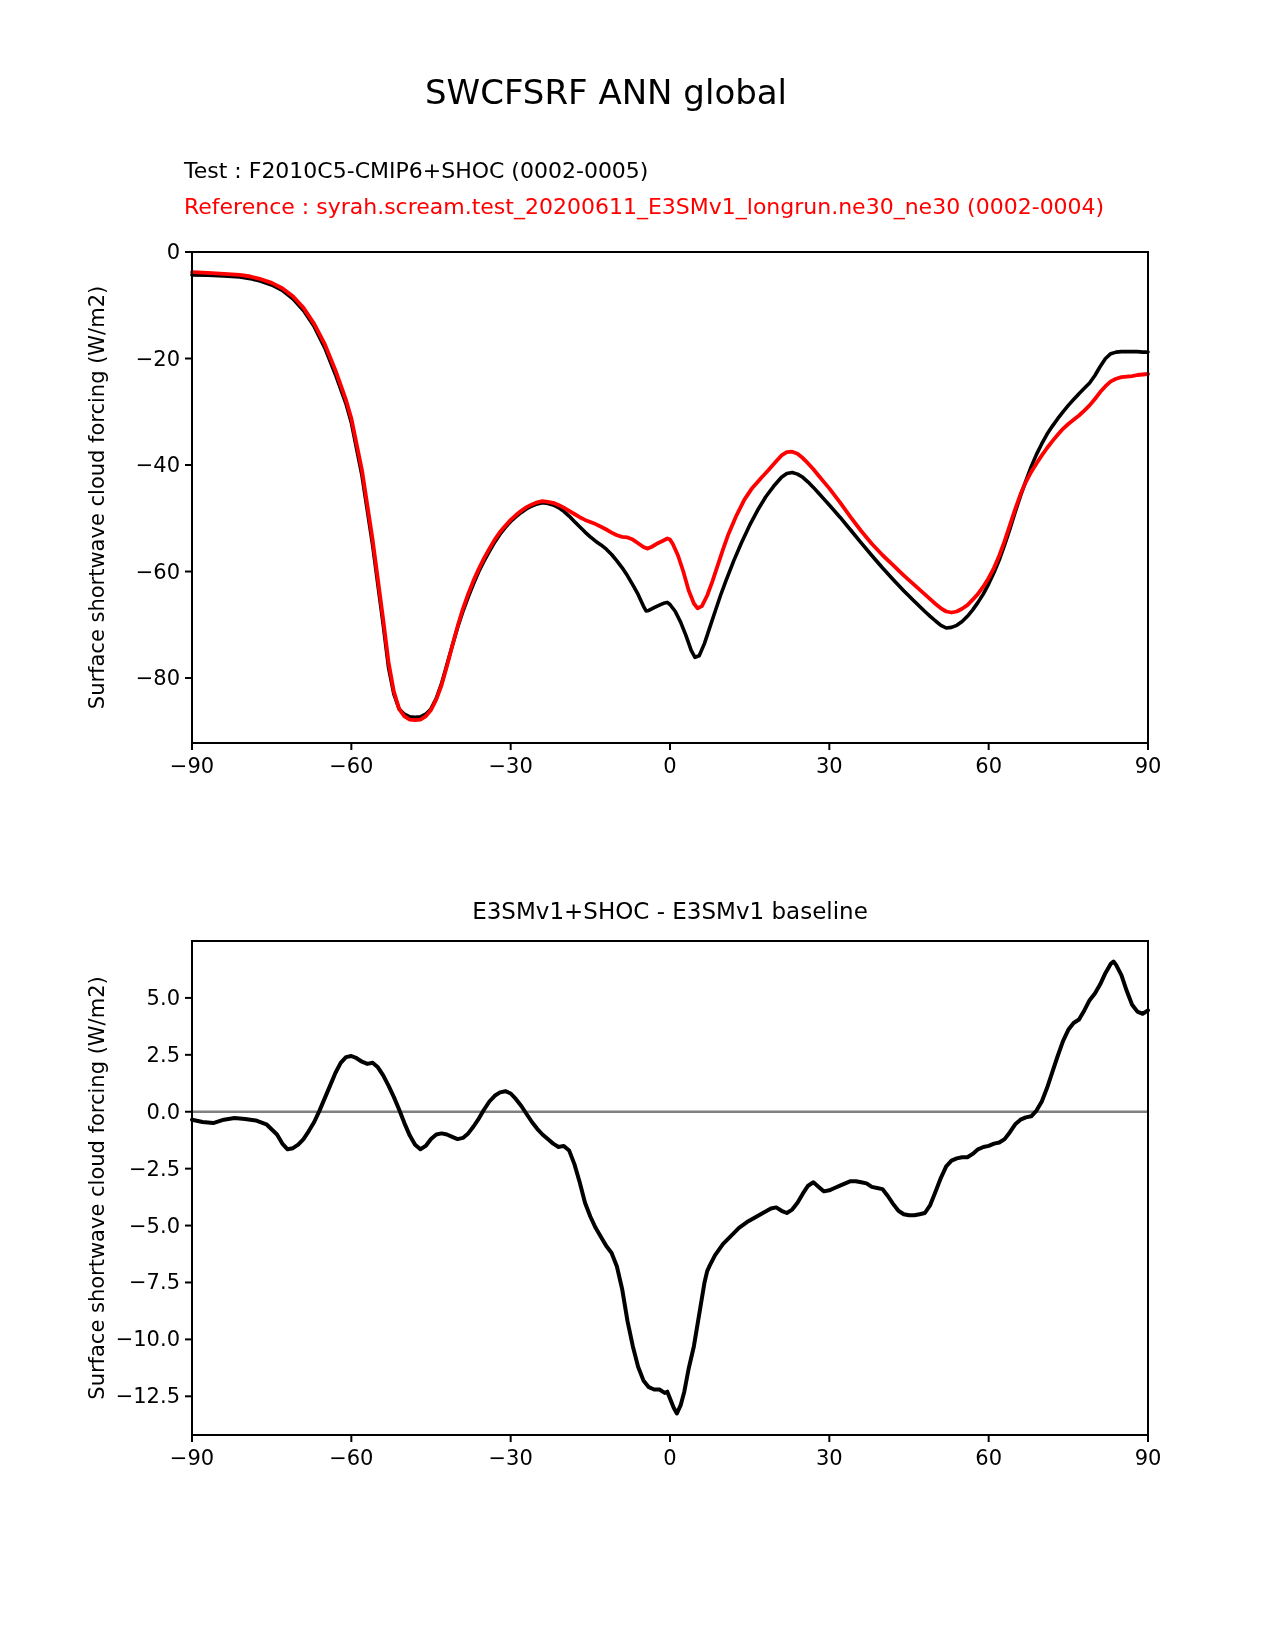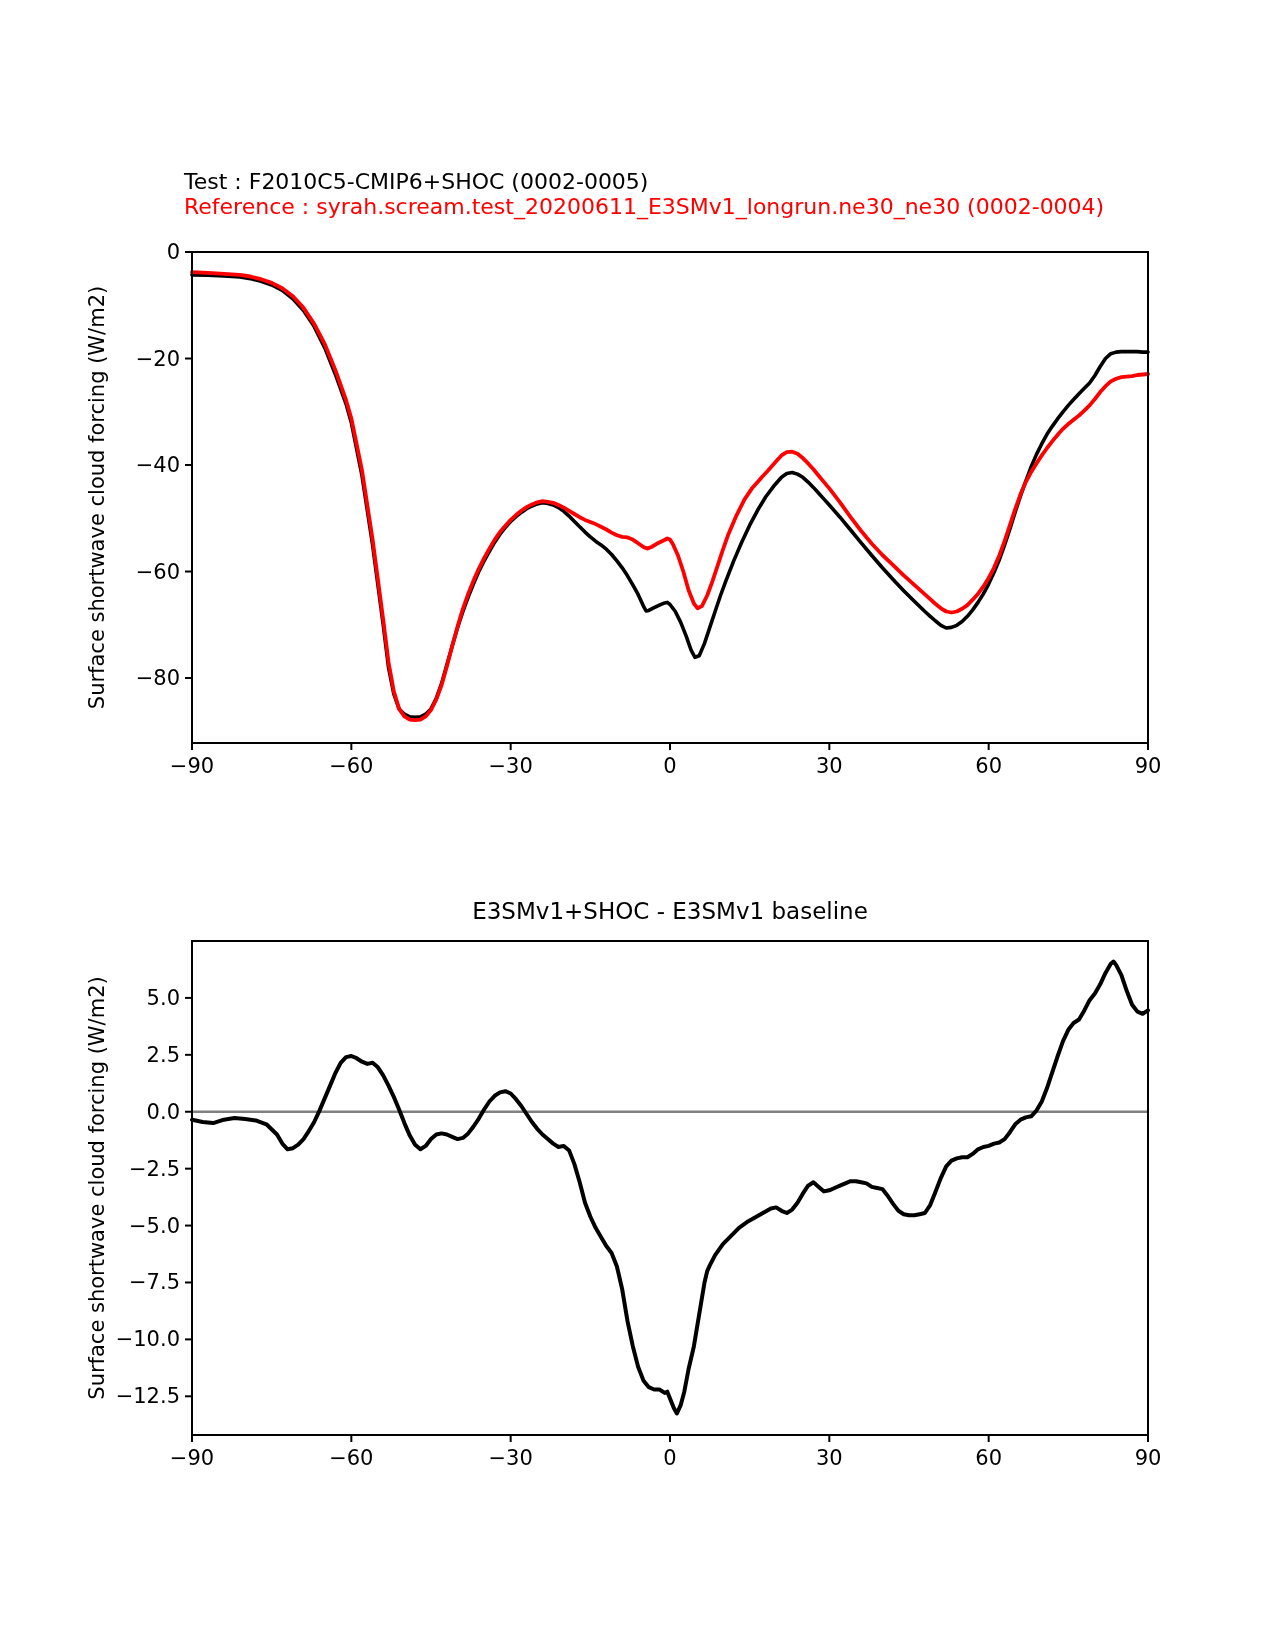--- a/index.html
+++ b/index.html
@@ -1,29 +1,30 @@
 <!DOCTYPE html>
 <html><head>
 <meta charset="utf-8">
 <style>
   html,body{margin:0;padding:0;background:#ffffff;}
   .page{position:relative;width:1275px;height:1650px;background:#ffffff;
         font-family:"DejaVu Sans",sans-serif;color:#000;overflow:hidden;}
   .fig-title{position:absolute;top:72px;left:606px;transform:translateX(-50%);
              font-size:34px;font-weight:400;white-space:nowrap;}
   .legend-line{position:absolute;left:184px;font-size:22px;white-space:nowrap;}
-  .legend-test{top:169px;}
+  .legend-test{top:158px;}
   .legend-ref{top:194px;}
   svg.canvas{position:absolute;left:0;top:0;}
 </style>
 </head>
 <body>
 
 <div class="page">
 
+  <div class="fig-title">SWCFSRF ANN global</div>
 
   <div class="legend-line legend-test" style="color: rgb(0, 0, 0);">Test : F2010C5-CMIP6+SHOC (0002-0005)</div>
   <div class="legend-line legend-ref" style="color: rgb(255, 0, 0);">Reference : syrah.scream.test_20200611_E3SMv1_longrun.ne30_ne30 (0002-0004)</div>
 
   <svg class="canvas" id="charts" width="1275" height="1650" viewBox="0 0 1275 1650">
     <g>
         <polyline points="192.0,274.9 207.9,275.2 223.9,276.0 239.8,277.0 250.4,278.6 261.0,281.3 271.7,285.0 282.3,290.3 292.9,298.9 303.5,310.6 314.2,326.6 324.8,347.9 335.4,374.5 346.0,403.8 351.3,422.4 362.0,475.7 372.6,544.9 383.2,624.8 388.5,667.4 393.8,694.0 399.1,708.9 404.4,714.2 409.8,716.9 415.1,717.4 420.4,716.9 425.7,714.2 431.0,708.9 436.3,698.3 441.6,683.4 446.9,664.7 452.2,646.1 457.6,627.4 462.9,611.5 468.2,597.1 473.5,583.8 478.8,571.5 484.1,560.9 489.4,551.3 494.7,542.2 500.0,534.2 505.4,527.3 510.7,521.5 516.0,516.7 521.3,512.4 526.6,508.7 531.9,506.0 537.2,503.9 542.5,502.8 547.8,503.4 553.2,505.0 558.5,507.6 563.8,511.3 569.1,516.1 574.4,521.5 579.7,526.8 585.0,532.1 590.3,536.9 595.6,541.2 601.0,544.9 606.3,549.2 611.6,554.5 616.9,560.9 622.2,567.8 627.5,575.8 632.8,584.8 638.1,594.4 643.4,606.1 646.1,610.9 648.8,610.4 654.1,607.7 659.4,605.1 664.7,602.9 667.3,602.4 670.0,604.5 675.3,611.5 680.6,622.1 685.9,635.4 691.2,650.3 695.0,657.3 699.2,655.7 704.5,643.4 709.8,627.4 715.1,611.5 720.5,595.5 725.8,581.1 733.7,560.9 741.7,542.2 749.7,525.2 757.6,510.3 765.6,497.0 773.6,486.3 781.5,477.3 786.8,473.5 792.2,472.5 797.5,474.1 802.8,477.3 808.1,482.1 813.4,487.4 818.7,493.2 824.0,499.1 829.3,505.0 840.0,517.2 850.6,530.0 861.2,542.8 871.8,555.5 882.4,567.8 893.1,579.5 903.7,590.7 914.3,601.3 924.9,611.5 930.2,616.3 935.6,621.0 940.9,625.3 946.2,628.0 951.5,627.4 956.8,625.3 962.1,621.6 967.4,616.3 972.7,609.9 978.0,602.4 983.4,593.9 988.7,583.8 994.0,572.6 999.3,559.8 1004.6,544.9 1009.9,528.9 1015.2,511.9 1020.5,495.9 1025.8,481.0 1031.2,466.6 1036.5,454.4 1041.8,443.7 1047.1,434.1 1052.4,426.1 1057.7,418.7 1063.0,411.8 1068.3,405.4 1073.6,399.5 1079.0,393.7 1084.3,388.3 1089.6,383.0 1094.9,375.5 1100.2,366.5 1105.5,358.5 1110.8,353.7 1116.1,352.1 1121.4,351.6 1126.8,351.6 1132.1,351.6 1137.4,351.6 1142.7,352.1 1148.0,352.1" fill="none" stroke="#000000" stroke-width="3.6" stroke-linejoin="round" stroke-linecap="round"></polyline>
         <polyline points="192.0,272.2 207.9,272.8 223.9,273.8 239.8,274.9 250.4,276.5 261.0,279.2 271.7,282.9 282.3,288.2 292.9,296.2 303.5,307.9 314.2,323.9 324.8,344.1 335.4,370.2 346.0,400.0 351.3,418.2 362.0,470.3 372.6,539.6 383.2,619.5 388.5,662.1 393.8,691.3 399.1,708.9 404.4,716.4 409.8,719.6 415.1,720.1 420.4,719.6 425.7,716.4 431.0,710.0 436.3,699.3 441.6,685.0 446.9,666.3 452.2,646.1 457.6,626.4 462.9,608.8 468.2,593.9 473.5,580.6 478.8,568.9 484.1,558.2 489.4,548.6 494.7,539.6 500.0,532.1 505.4,525.7 510.7,519.9 516.0,515.1 521.3,510.8 526.6,507.1 531.9,504.4 537.2,502.3 542.5,501.2 547.8,501.8 553.2,502.8 558.5,505.0 563.8,507.6 569.1,510.8 574.4,514.0 579.7,517.2 585.0,519.9 590.3,522.0 595.6,524.1 601.0,526.8 606.3,529.5 611.6,532.6 616.9,535.3 622.2,536.9 627.5,537.4 632.8,539.6 638.1,543.3 643.4,547.0 647.2,548.6 651.4,547.0 656.7,543.8 662.0,541.2 667.3,538.5 670.0,539.6 672.7,543.8 678.0,555.5 683.3,571.5 688.6,590.2 693.9,603.5 697.6,608.3 701.9,606.1 707.2,595.5 712.5,581.1 717.8,565.1 723.1,549.2 728.4,534.2 736.4,515.6 744.4,499.6 752.3,487.9 760.3,478.9 768.3,470.3 776.2,461.3 781.5,455.4 786.8,452.2 792.2,451.7 797.5,453.8 802.8,458.1 808.1,463.4 813.4,469.3 818.7,475.7 824.0,482.1 829.3,488.4 840.0,502.3 850.6,517.2 861.2,531.0 871.8,543.8 882.4,555.0 893.1,565.1 903.7,575.3 914.3,584.8 924.9,594.4 930.2,599.2 935.6,604.0 940.9,608.3 946.2,611.5 951.5,612.5 956.8,611.5 962.1,608.8 967.4,605.1 972.7,599.7 978.0,593.9 983.4,586.4 988.7,577.9 994.0,567.8 999.3,555.5 1004.6,541.2 1009.9,525.2 1015.2,509.2 1020.5,494.3 1025.8,482.1 1031.2,471.9 1036.5,463.4 1041.8,455.4 1047.1,448.0 1052.4,441.1 1057.7,434.7 1063.0,428.8 1068.3,424.0 1073.6,419.7 1079.0,415.5 1084.3,410.7 1089.6,405.4 1094.9,399.0 1100.2,392.1 1105.5,386.2 1110.8,381.4 1116.1,378.7 1121.4,377.1 1126.8,376.6 1132.1,376.1 1137.4,375.0 1142.7,374.5 1148.0,374.0" fill="none" stroke="#ff0000" stroke-width="3.8" stroke-linejoin="round" stroke-linecap="round"></polyline>
         <rect x="192" y="252" width="956" height="491" fill="none" stroke="#000000" stroke-width="2"></rect>
         <line x1="192" y1="743" x2="192" y2="750" stroke="#000000" stroke-width="2"></line>

